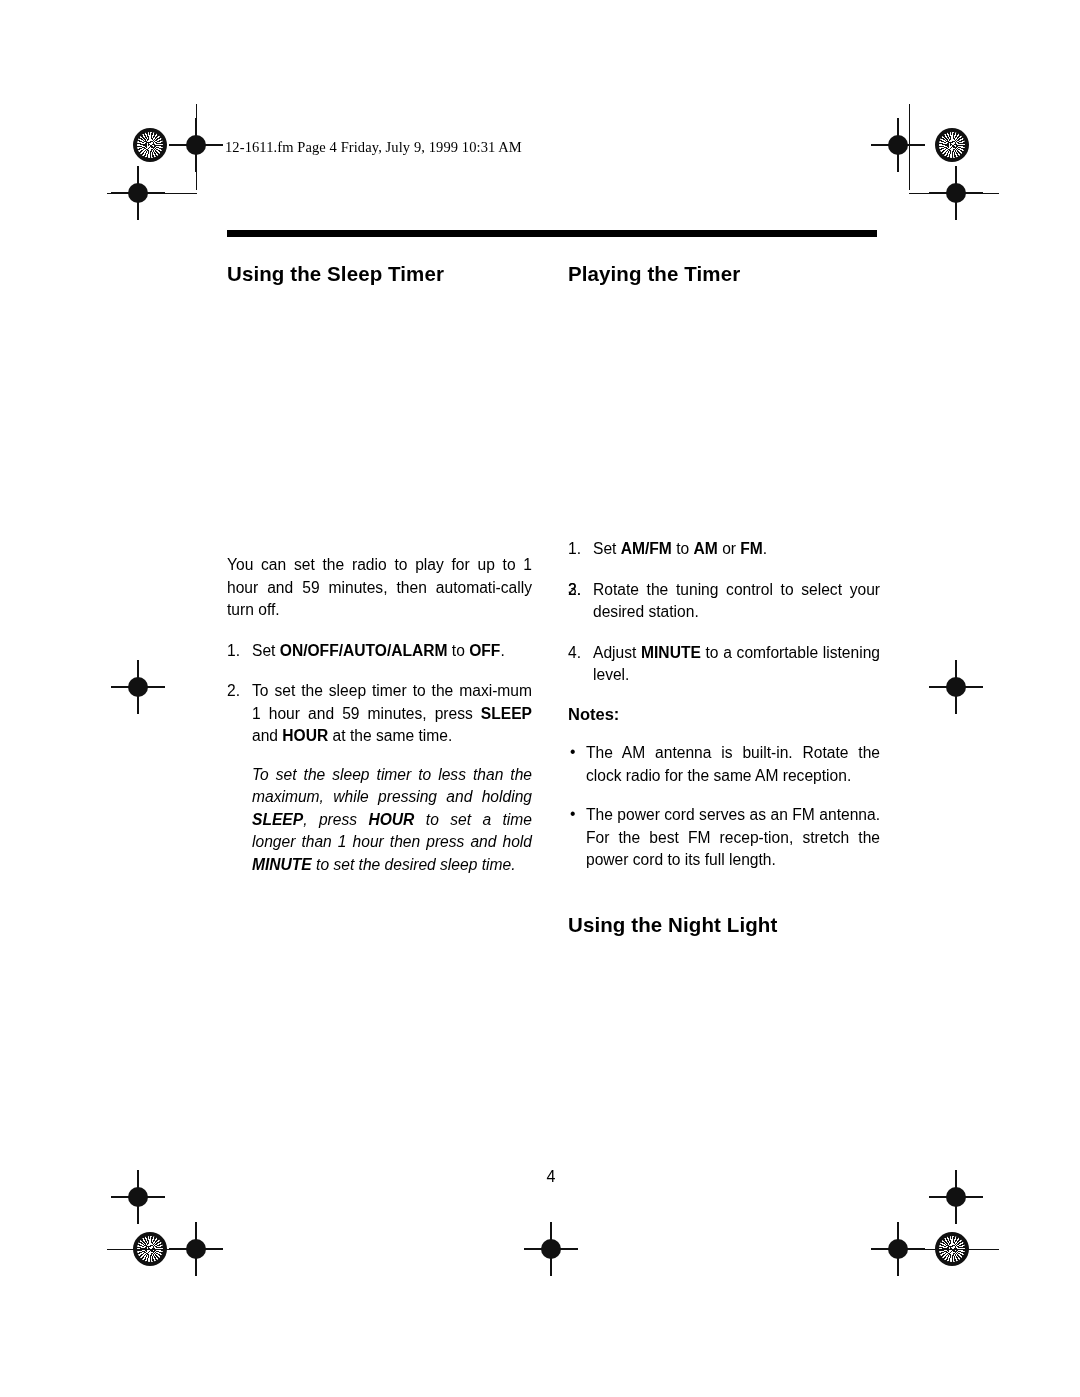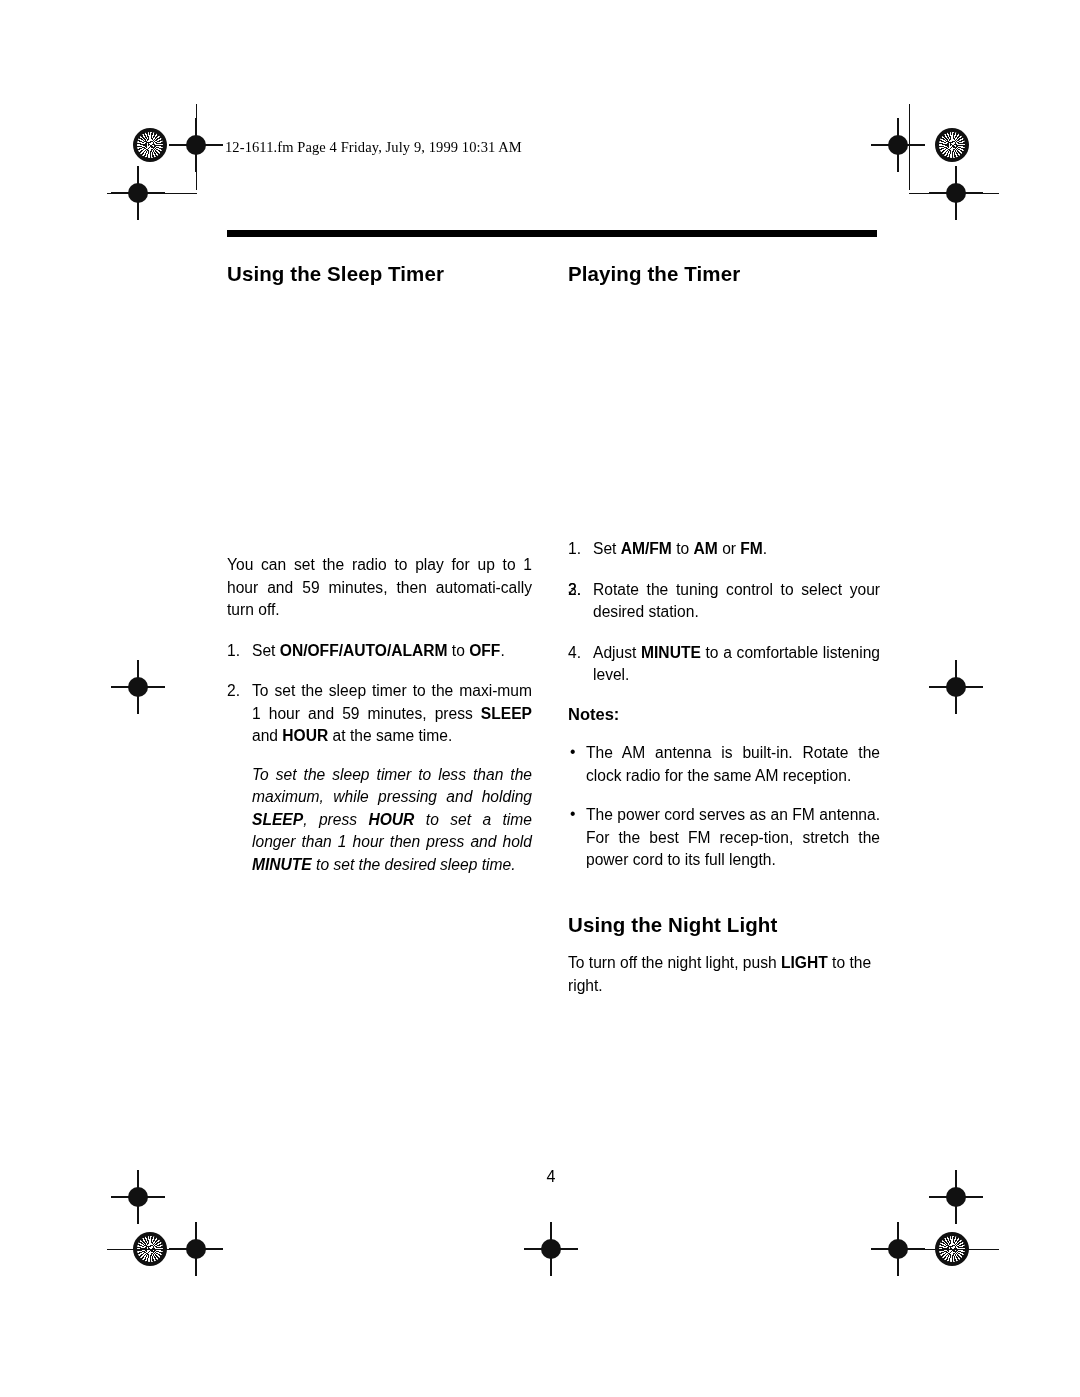--- a/index.html
+++ b/index.html
@@ -327,19 +327,18 @@
           <span>The AM antenna is built-in. Rotate the clock radio for the same AM reception.</span>
         </li>
         <li>
           <span class="bullet">•</span>
           <span>The power cord serves as an FM antenna. For the best FM recep-tion, stretch the power cord to its full length.</span>
         </li>
       </ul>
 
       <h2 class="section gap-34" style="margin-top:42px;">Using the Night Light</h2>
 
-      <p class="para gap-22 nojust" style="text-align:left;">To turn off the night light, push <b>LIGHT</b> to the right.</p>
     </div>
   </div>
 
   <div class="page-number">4</div>
 
 </div>
 
 </body></html>

